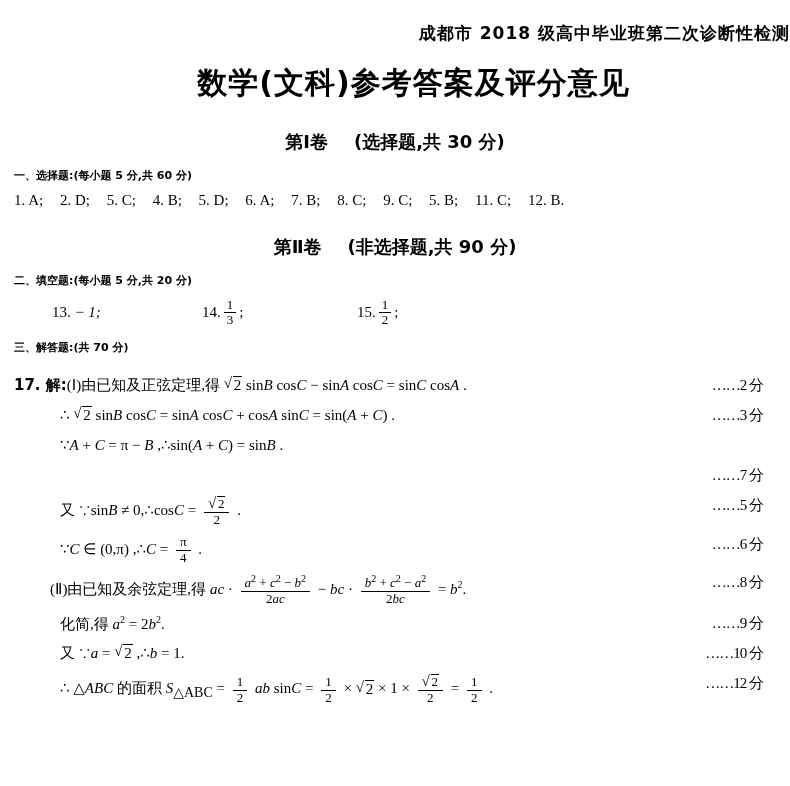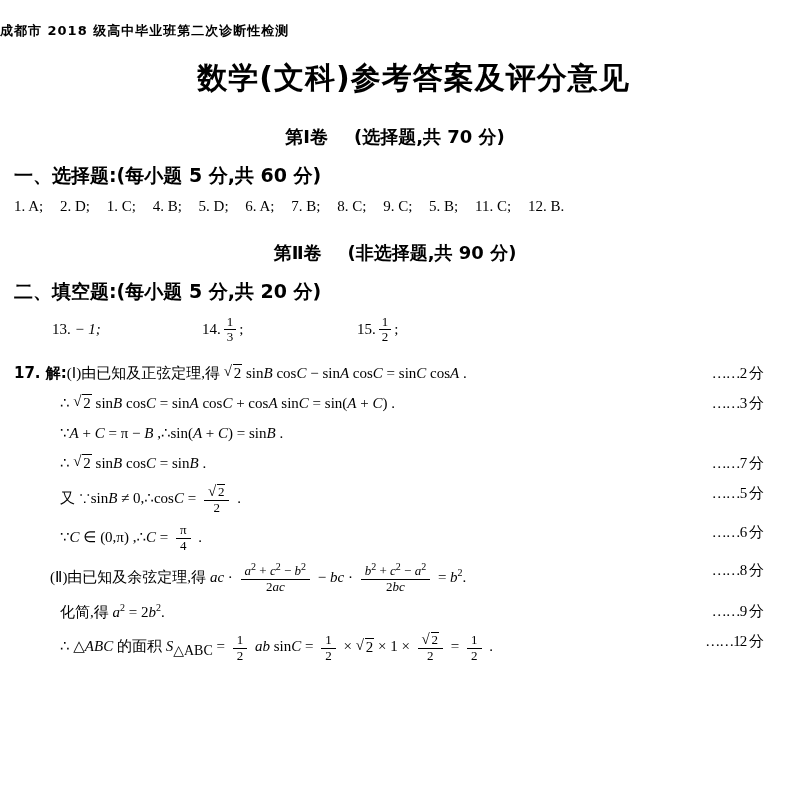--- a/index.html
+++ b/index.html
@@ -16,24 +16,24 @@
     overflow: hidden;
   }
   .page {
     width: 790px;
     height: 786px;
     padding: 0;
     box-sizing: border-box;
     position: relative;
   }
   .title1 {
-    text-align: left;
-    font-family: "DejaVu Sans", sans-serif;
-    font-weight: bold;
-    font-size: 13px;
+    text-align: right;
+    font-family: "DejaVu Sans", sans-serif;
+    font-weight: bold;
+    font-size: 17px;
     letter-spacing: 1px;
     margin-top: 22px;
   }
   .title2 {
     text-align: center;
     font-family: "DejaVu Sans", sans-serif;
     font-weight: bold;
     font-size: 30px;
     letter-spacing: 1px;
     margin-top: 18px;
@@ -43,21 +43,21 @@
     text-align: center;
     font-family: "DejaVu Sans", sans-serif;
     font-weight: bold;
     font-size: 18px;
     margin-top: 26px;
   }
   .section-head .gap { display:inline-block; width: 26px; }
   .lead {
     font-family: "DejaVu Sans", sans-serif;
     font-weight: bold;
-    font-size: 19px;
+    font-size: 11px;
     margin: 14px 0 0 14px;
   }
   .choices {
     font-size: 15px;
     margin: 9px 0 0 14px;
     letter-spacing: 0px;
   }
   .choices span { margin-right: 13px; }
   .fill-row {
     margin: 10px 0 0 14px;
@@ -143,29 +143,29 @@
 </style>
 </head>
 <body>
 
 <div class="page">
 
   <div class="title1">成都市 2018 级高中毕业班第二次诊断性检测</div>
   <div class="title2">数学(文科)参考答案及评分意见</div>
 
   <div class="section-head">
-    <span>第Ⅰ卷</span><span class="gap"></span><span>(选择题,共 70 分)</span>
+    <span>第Ⅰ卷</span><span class="gap"></span><span>(选择题,共 30 分)</span>
   </div>
 
   <div class="lead">一、选择题:(每小题 5 分,共 60 分)</div>
 
   <div class="choices">
     <span>1. A;</span>
     <span>2. D;</span>
-    <span>1. C;</span>
+    <span>5. C;</span>
     <span>4. B;</span>
     <span>5. D;</span>
     <span>6. A;</span>
     <span>7. B;</span>
     <span>8. C;</span>
     <span>9. C;</span>
     <span>5. B;</span>
     <span>11. C;</span>
     <span>12. B.</span>
   </div>
@@ -191,40 +191,40 @@
     <div class="fill-item i3">
       <span>15.</span>
       <span class="frac">
         <span class="num">1</span>
         <span class="den">2</span>
       </span>
       <span>;</span>
     </div>
   </div>
 
+  <div class="lead">三、解答题:(共 70 分)</div>
 
   <div class="solutions">
 
     <div class="srow">
       <span class="body ind1"><span class="bold-lead">17. 解:</span>(Ⅰ)由已知及正弦定理,得 <span class="sqrt"><span class="rad">2</span></span> sin<span class="it">B</span> cos<span class="it">C</span> − sin<span class="it">A</span> cos<span class="it">C</span> = sin<span class="it">C</span> cos<span class="it">A</span> .</span>
       <span class="score dots">……2 分</span>
     </div>
 
     <div class="srow">
       <span class="body ind2">∴ <span class="sqrt"><span class="rad">2</span></span> sin<span class="it">B</span> cos<span class="it">C</span> = sin<span class="it">A</span> cos<span class="it">C</span> + cos<span class="it">A</span> sin<span class="it">C</span> = sin(<span class="it">A</span> + <span class="it">C</span>) .</span>
       <span class="score dots">……3 分</span>
     </div>
 
     <div class="srow">
       <span class="body ind2">∵<span class="it">A</span> + <span class="it">C</span> = π − <span class="it">B</span> ,∴sin(<span class="it">A</span> + <span class="it">C</span>) = sin<span class="it">B</span> .</span>
       <span class="score dots"></span>
     </div>
 
     <div class="srow">
-      <span class="body ind2">∴ <span class="sqrt"><span class="rad">2</span></span> sin<span class="it">B</span> cos<span class="it">C</span> = sin<span class="it">B</span> .</span>
       <span class="score dots">……7 分</span>
     </div>
 
     <div class="srow">
       <span class="body ind2">又 ∵sin<span class="it">B</span> ≠ 0,∴cos<span class="it">C</span> =
         <span class="bigfrac">
           <span class="num"><span class="sqrt"><span class="rad">2</span></span></span>
           <span class="den">2</span>
         </span> .</span>
       <span class="score dots">……5 分</span>
@@ -252,20 +252,24 @@
         </span>
         = <span class="it">b</span><span class="sup">2</span>.</span>
       <span class="score dots">……8 分</span>
     </div>
 
     <div class="srow">
       <span class="body ind2">化简,得 <span class="it">a</span><span class="sup">2</span> = 2<span class="it">b</span><span class="sup">2</span>.</span>
       <span class="score dots">……9 分</span>
     </div>
 
+    <div class="srow">
+      <span class="body ind2">又 ∵<span class="it">a</span> = <span class="sqrt"><span class="rad">2</span></span> ,∴<span class="it">b</span> = 1.</span>
+      <span class="score dots">……10 分</span>
+    </div>
 
     <div class="srow">
       <span class="body ind2">∴ △<span class="it">ABC</span> 的面积 <span class="it">S</span><span class="sub">△ABC</span> =
         <span class="bigfrac">
           <span class="num">1</span>
           <span class="den">2</span>
         </span>
         <span class="it">ab</span> sin<span class="it">C</span> =
         <span class="bigfrac">
           <span class="num">1</span>

